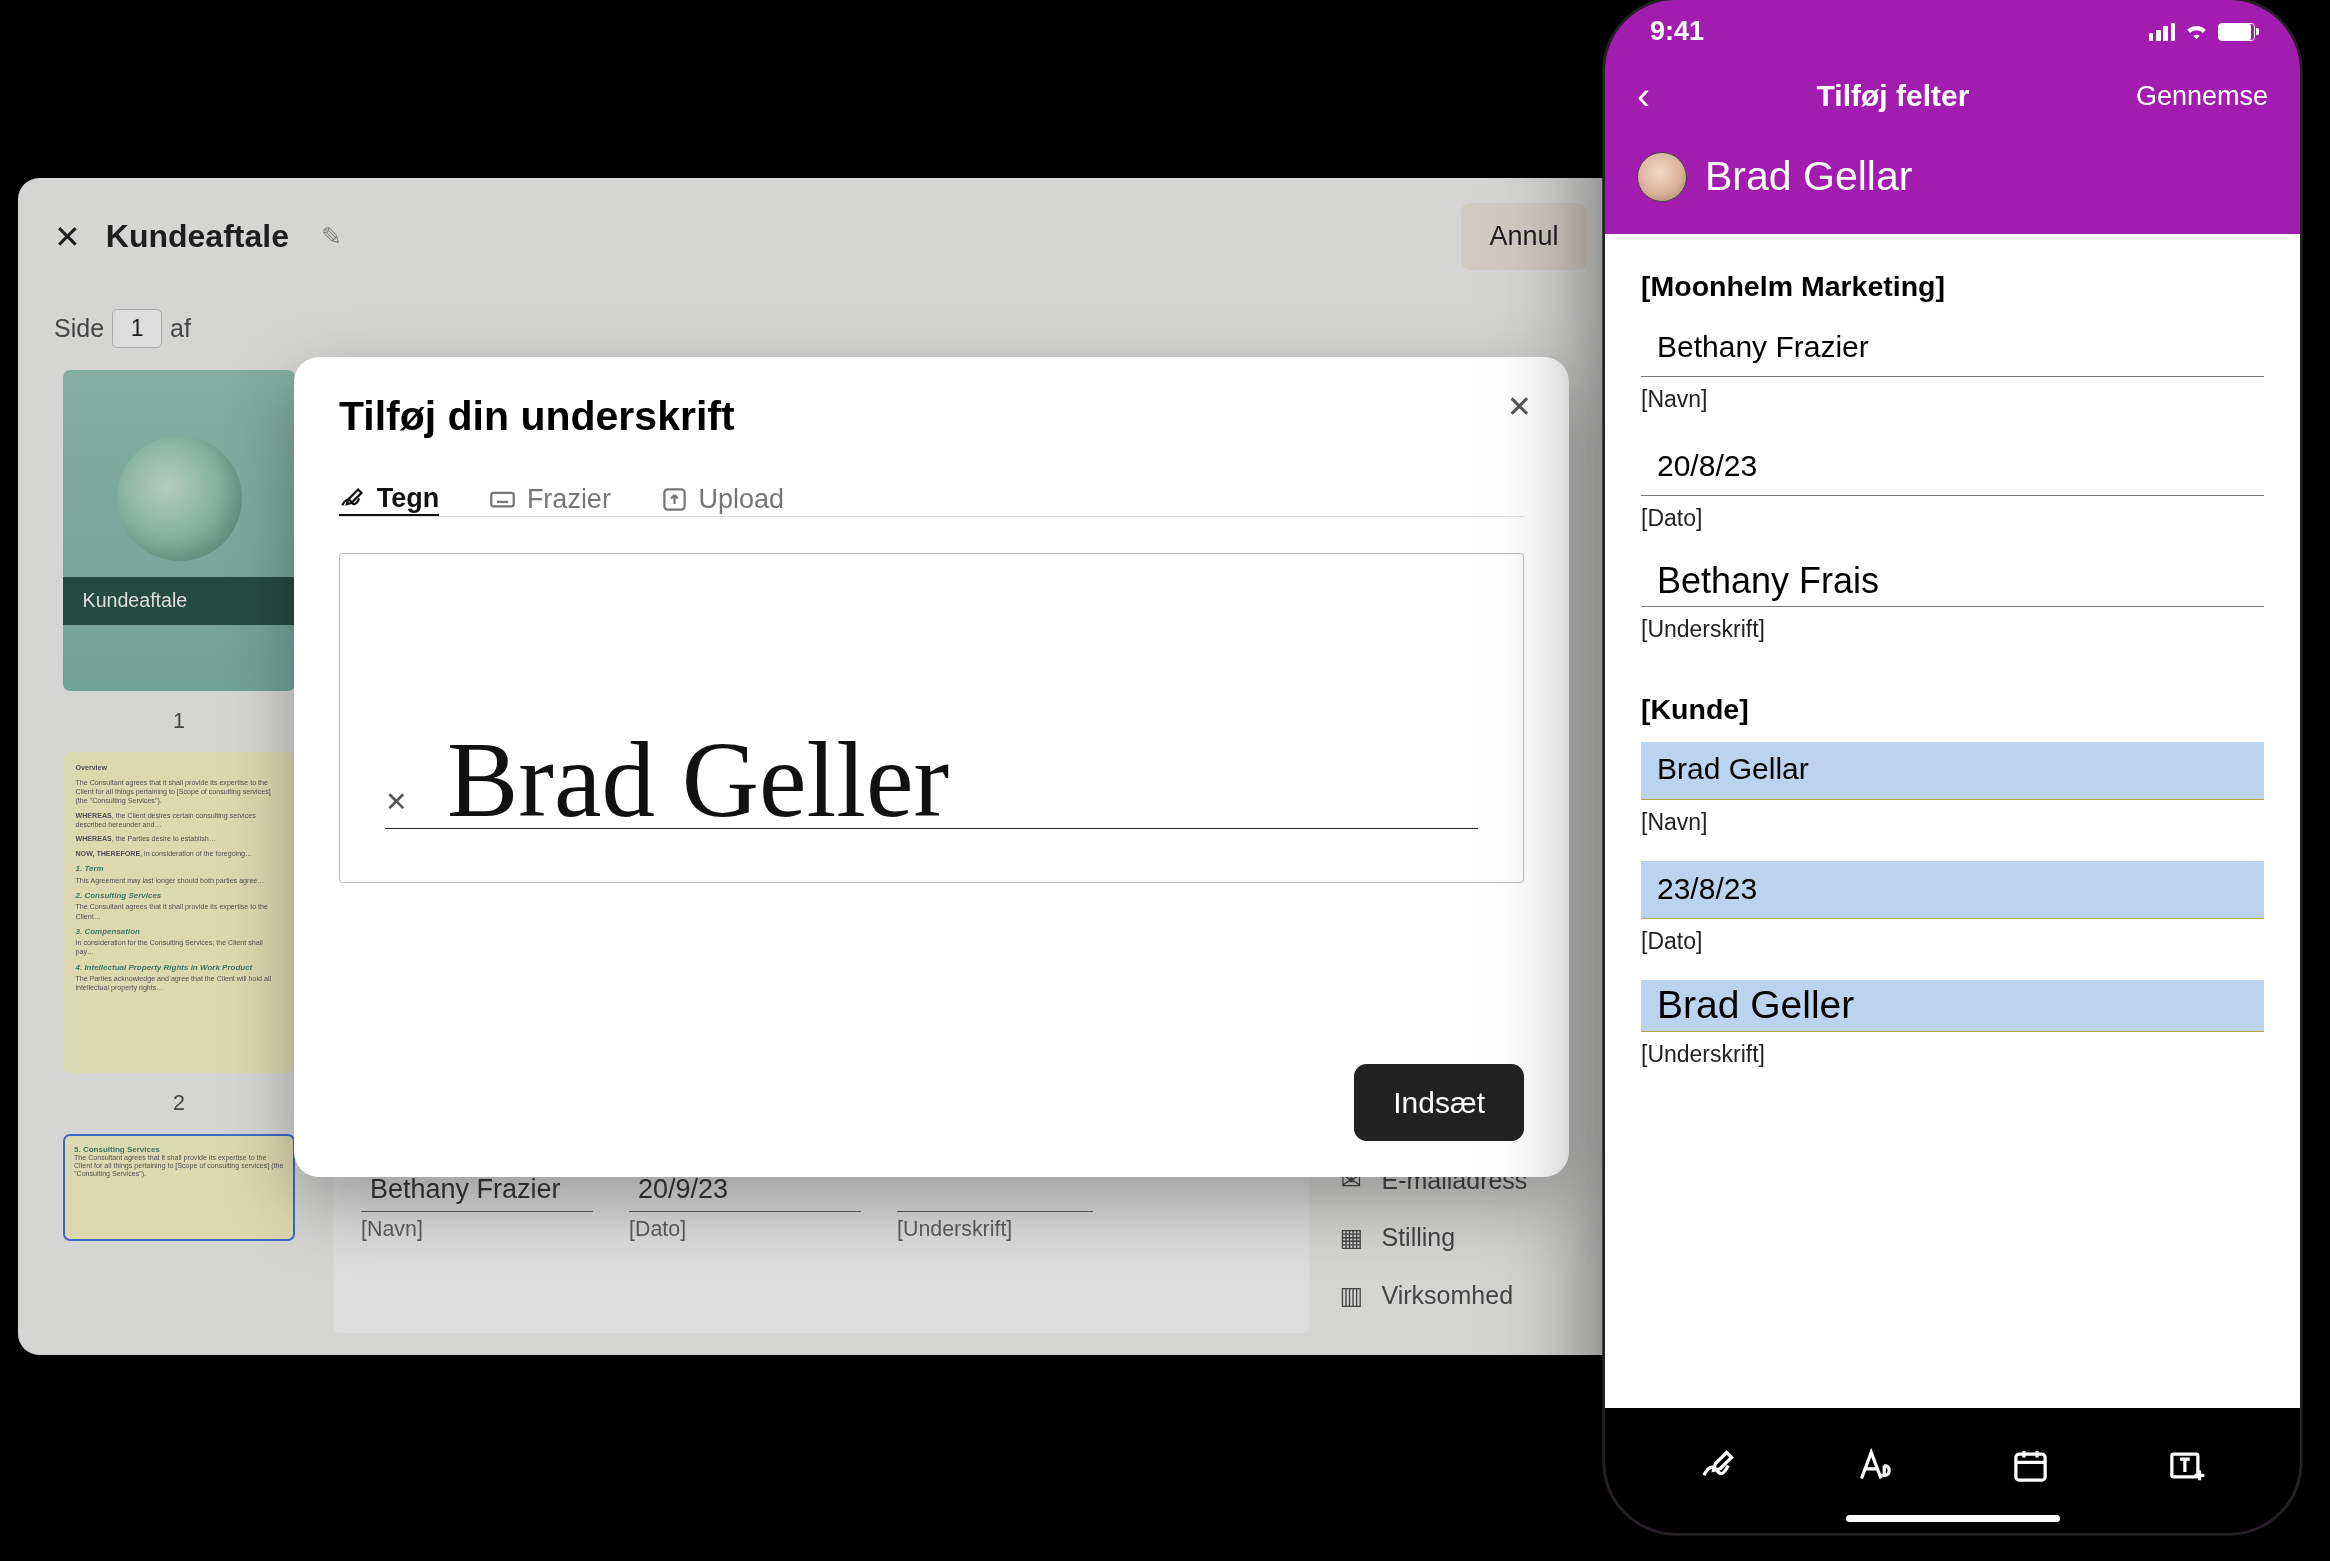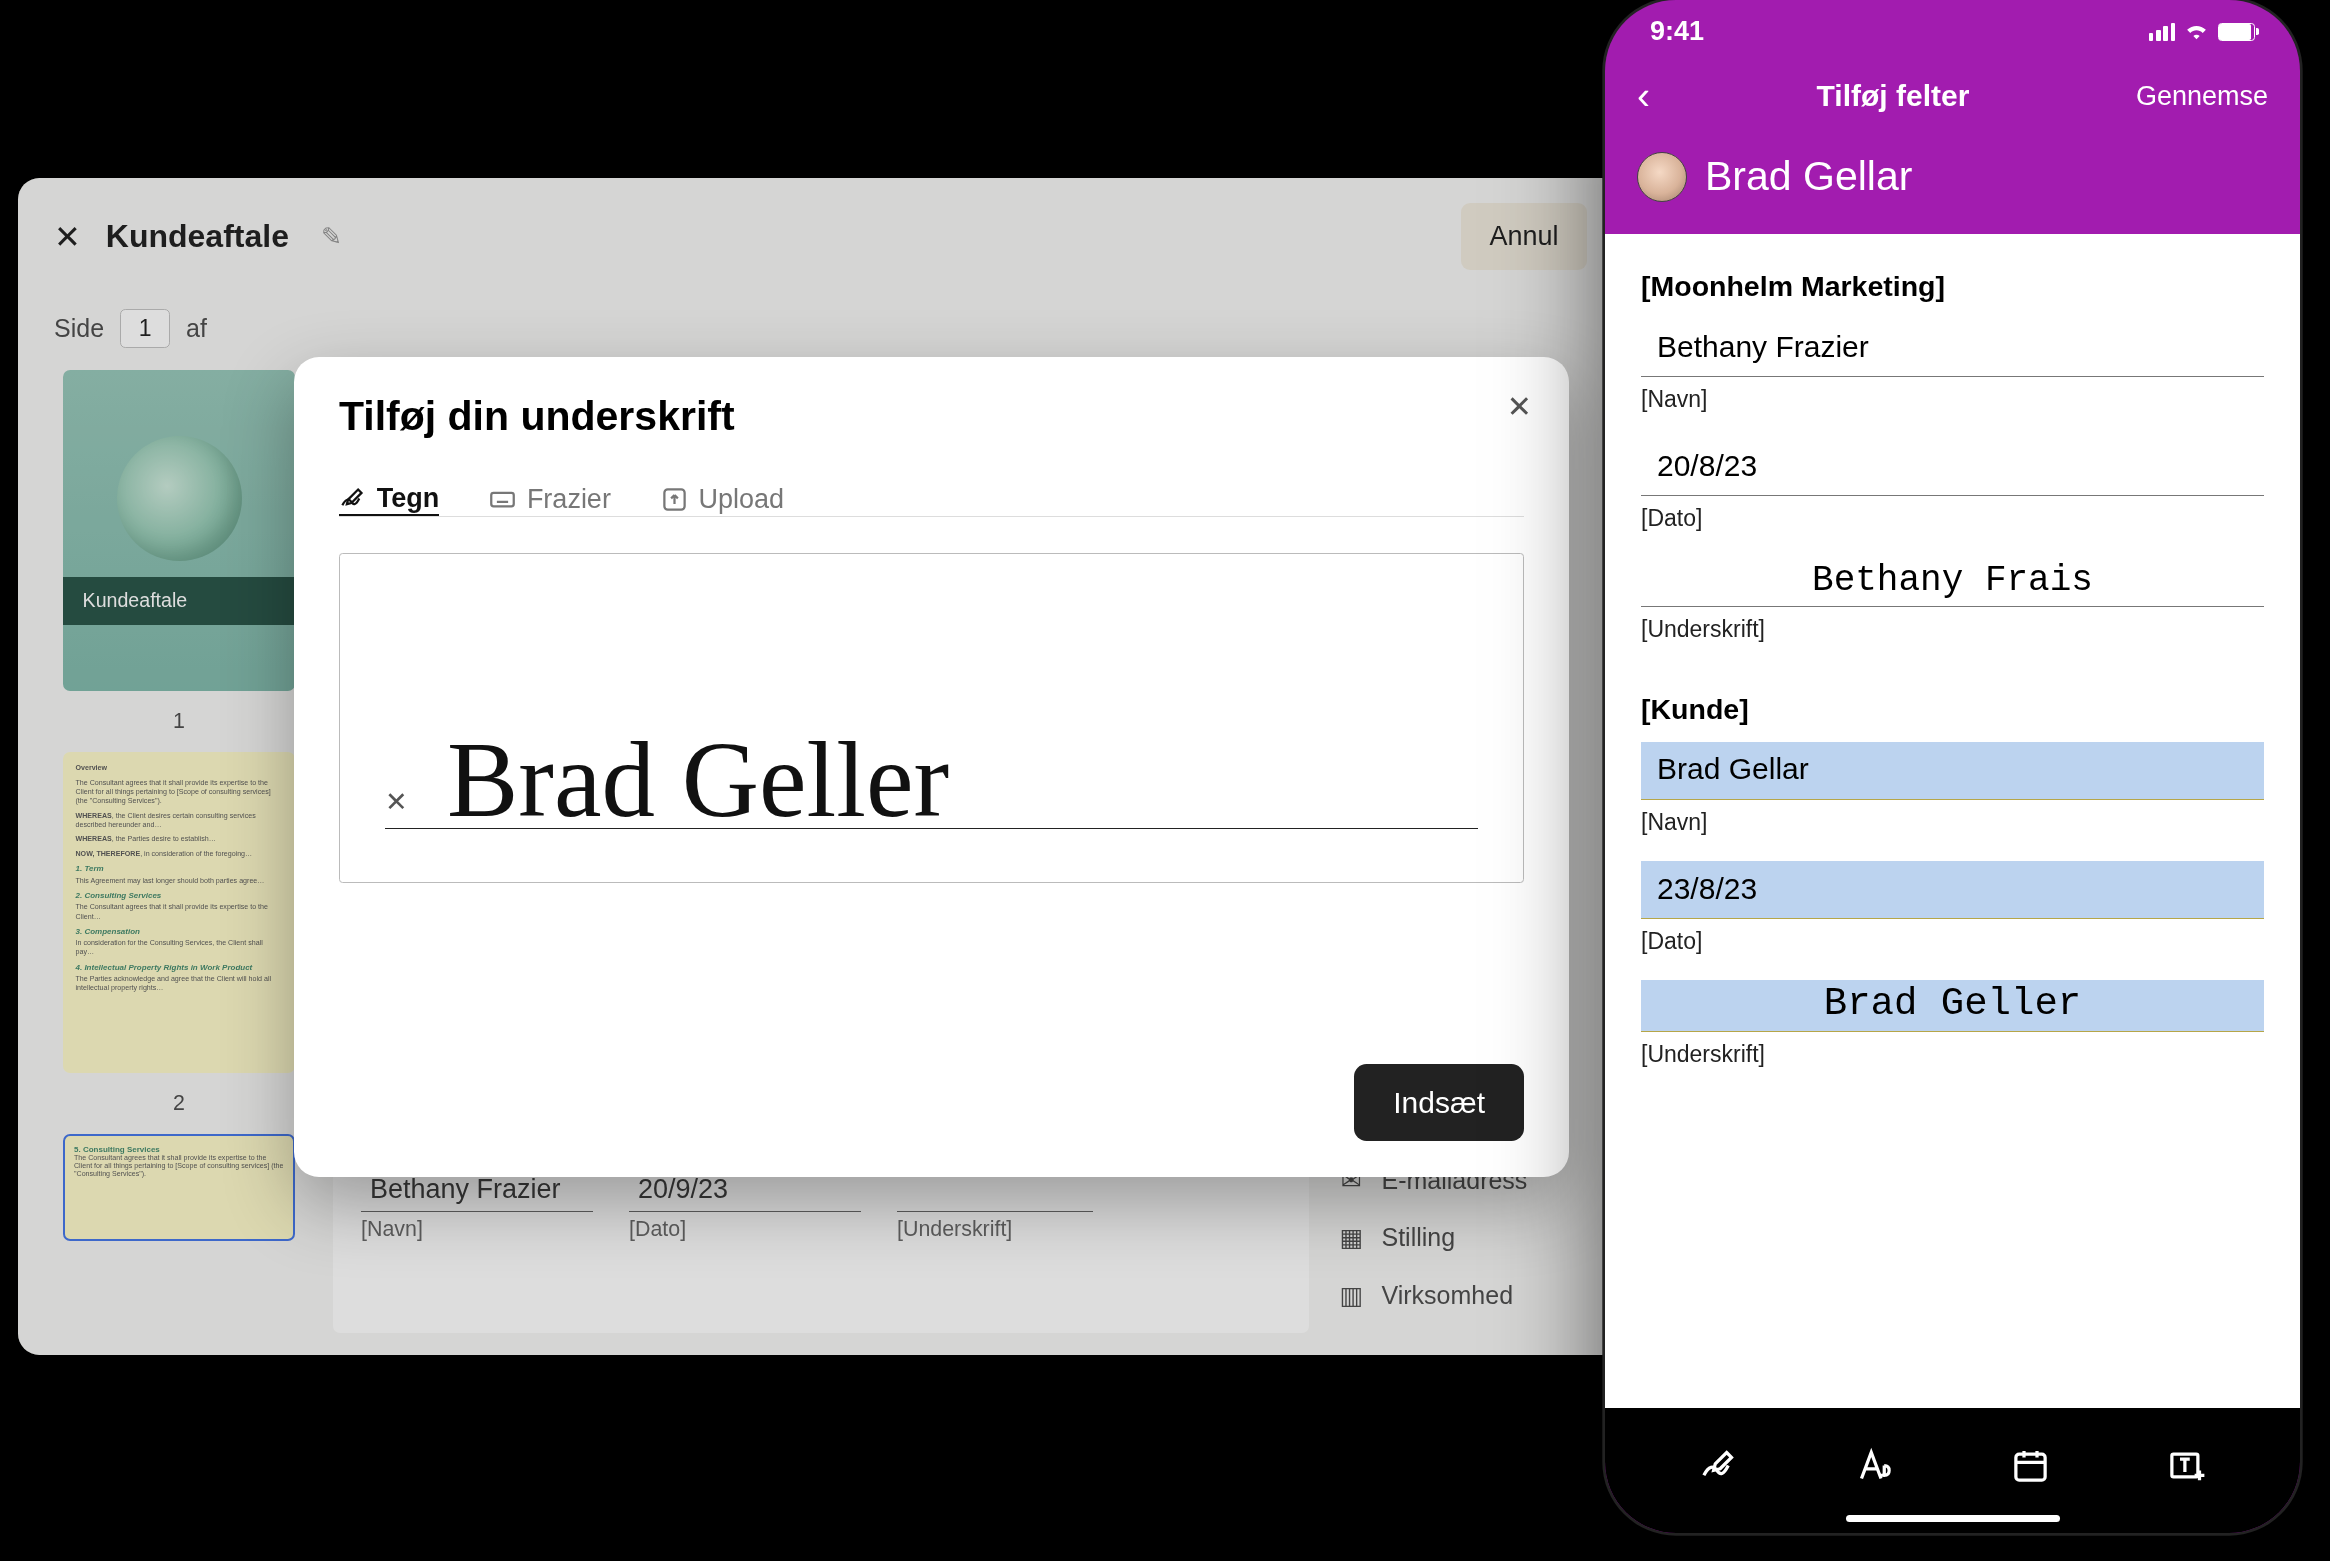--- a/index.html
+++ b/index.html
@@ -46,21 +46,21 @@
     border-radius: 9px;
     padding: 18px 28.5px;
     font-size: 27px;
     font-weight: 500;
   }
 
   .desktop-toolbar {
     padding: 14.3px 36px 21.4px;
     display: flex;
     align-items: center;
-    gap: 16px;
+    gap: 8px;
     font-size: 25px;
     color: #333;
   }
   .page-input {
     width: 50px;
     height: 39px;
     border: 0.9px solid #bbb;
     border-radius: 5.3px;
     text-align: center;
     font-size: 23px;
@@ -337,25 +337,24 @@
   .ps-value {
     font-size: 30px;
     padding: 10.7px 16px 12.5px;
     border-bottom: 1.8px solid #777;
   }
   .ps-value.hl {
     background: #bcd3ef;
     border-bottom: 1.8px solid #b6a648;
   }
   .ps-value.sig {
-    font-family:Liberation Mono, monospace;
+    font-family:Liberation Sans, sans-serif;
     font-size: 39px;
     line-height:1;
     padding: 5.3px 16px 7.1px;
-    text-align: center;
   }
   .ps-value.sig-small { font-size:36px; }
   .ps-label { font-size:23px; color:#222; margin-top:9px;}
 
   .phone-toolbar {
     position:absolute;
     bottom:0; left:0; right:0;
     height: 125px;
     background:#000;
     display:flex;

